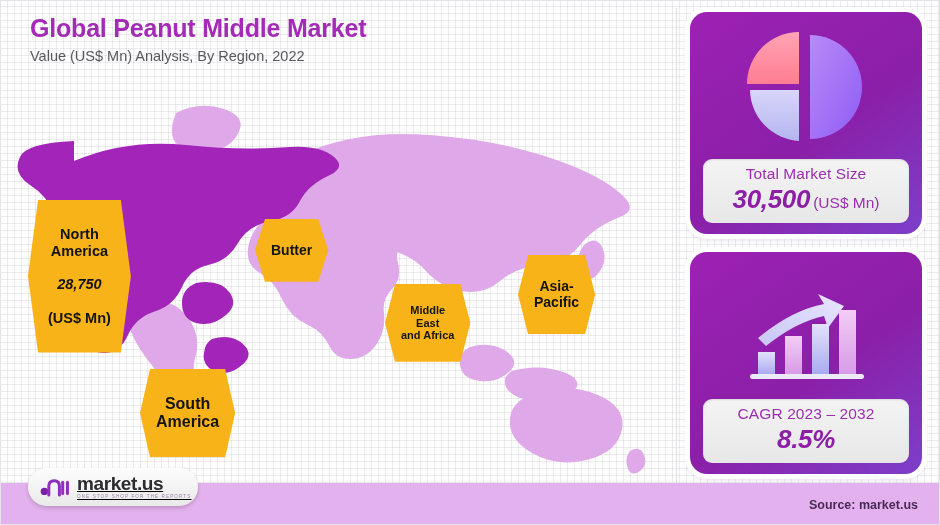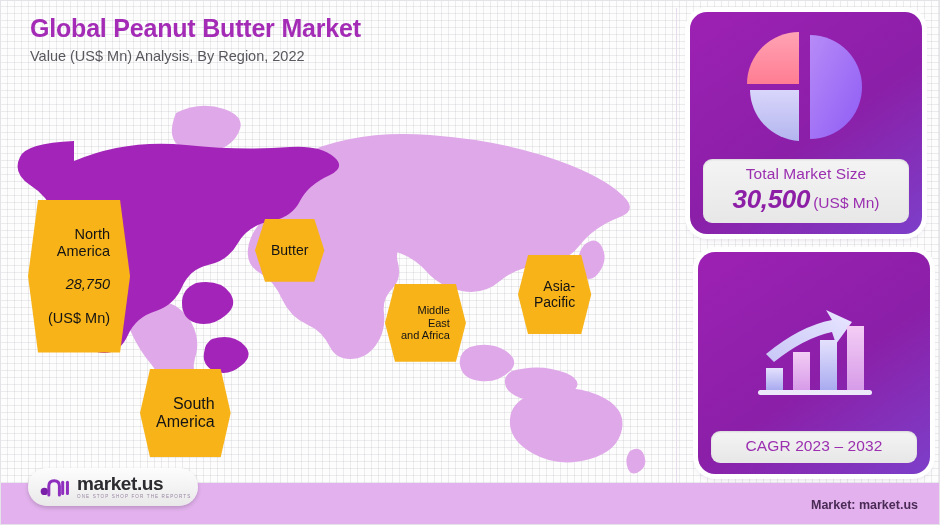--- a/index.html
+++ b/index.html
@@ -33,22 +33,22 @@
 
   
   .map-wrap{position:absolute;left:0;top:95px;width:672px;height:380px;}
   .map-wrap svg{width:100%;height:100%;display:block;}
 
   
   .tag{
     position:absolute;
     background:#f8b319;
     color:#141414;
-    font-weight:normal;
-    text-align:right;
+    font-weight:bold;
+    text-align:center;
     line-height:1.16;
     padding:7px 16px;
     clip-path:polygon(10px 0, calc(100% - 10px) 0, 100% 50%, calc(100% - 10px) 100%, 10px 100%, 0 50%);
     filter:drop-shadow(2px 3px 2px rgba(70,40,10,.35));
     white-space:pre-line;
   }
   .tag .val{font-style:italic;}
   .tag-na{left:28px;top:200px;font-size:14.5px;padding:9px 20px;}
   .tag-eu{left:255px;top:219px;font-size:14px;}
   .tag-mea{left:385px;top:284px;font-size:11px;}
@@ -62,21 +62,21 @@
   }
   .card{
     position:absolute;left:690px;width:232px;
     border-radius:17px;
     background:linear-gradient(145deg,#9d21b4 0%,#8b1fa8 55%,#7d3fc9 100%);
     box-shadow:0 0 0 5px #ffffff, 0 3px 7px rgba(90,40,110,.33);
     box-sizing:border-box;
     display:flex;flex-direction:column;align-items:center;
   }
   .card-a{top:12px;height:222px;}
-  .card-b{top:252px;height:222px;margin-left:8px;}
+  .card-b{top:252px;height:222px;}
   .card-graphic{flex:1;display:flex;align-items:center;justify-content:center;width:100%;}
   .card-box{
     width:206px;margin:0 0 11px 0;
     background:linear-gradient(180deg,#f4f4f4,#e7e7e7);
     border-radius:9px;
     padding:6px 20px 8px;
     text-align:center;
     box-shadow:inset 0 1px 2px rgba(0,0,0,.12);
     box-sizing:border-box;
   }
@@ -95,34 +95,34 @@
   }
   .source{
     position:absolute;right:22px;bottom:13px;
     font-size:12.5px;font-weight:bold;color:#4a2b55;
   }
   .logo-pill{
     position:absolute;left:28px;bottom:19px;
     width:170px;height:38px;border-radius:19px;
     background:linear-gradient(180deg,#fdfdfd,#e9e9e9);
     box-shadow:0 2px 4px rgba(0,0,0,.18);
-    display:flex;align-items:center;padding-left:12px;box-sizing:border-box;
+    display:flex;align-items:center;padding-left:12px;box-sizing:border-box;text-decoration:underline;
   }
   .logo-mark{width:30px;height:24px;flex:none;}
   .logo-text{margin-left:7px;line-height:1;}
   .logo-name{font-size:19px;font-weight:bold;color:#2b2b30;letter-spacing:-.4px;}
   .logo-tag{font-size:4.6px;color:#9a86a4;letter-spacing:1.1px;margin-top:2px;}
 </style>
 </head>
 <body>
 
 <div id="page">
 
   <div class="header">
-    <div class="title">Global Peanut Butter Market</div>
+    <div class="title">Global Peanut Middle Market</div>
     <div class="subtitle">Value (US$ Mn) Analysis, By Region, 2022</div>
   </div>
 
   <div class="map-wrap">
     <svg viewBox="0 0 672 380" xmlns="http://www.w3.org/2000/svg">
       <g fill="#dfa8e8">
 
         <path d="M176 18 q24-12 48-4 q20 7 16 20 q-6 17-26 22 q-20 5-34-4 q-14-10-4-34z"></path>
 
         <path d="M131 209 q18-8 36-2 q16 6 24 20 q10 18 4 36 q-4 14 4 26 q10 16 2 32 q-6 13-18 14 q-10 1-16-8 q-10-16-8-34 q1-14-8-24 q-12-14-20-32 q-8-18 0-28z"></path>
@@ -230,25 +230,28 @@
         <path d="M22 72 q34-28 66-34 l-6-10 l26 12 l-16 22 l-4-12 q-28 6-58 30 z" fill="url(#ar)"></path>
         <rect x="22" y="86" width="17" height="22" fill="url(#bb)"></rect>
         <rect x="49" y="70" width="17" height="38" fill="url(#bp)"></rect>
         <rect x="76" y="58" width="17" height="50" fill="url(#bb)"></rect>
         <rect x="103" y="44" width="17" height="64" fill="url(#bp)"></rect>
         <rect x="14" y="108" width="114" height="5" rx="2.5" fill="#ece9fb"></rect>
       </svg>
     </div>
     <div class="card-box">
       <div class="box-label">CAGR 2023 – 2032</div>
+      <div class="box-value-row">
+        <span class="box-value">8.5%</span>
+      </div>
     </div>
   </div>
 
   <div class="footer-band"></div>
-  <div class="source">Market: market.us</div>
+  <div class="source">Source: market.us</div>
 
   <div class="logo-pill">
     <svg class="logo-mark" viewBox="0 0 34 26">
       <circle cx="5" cy="18" r="4.2" fill="#7a1fa8"></circle>
       <path d="M10 22 L10 12 q0-6 6-6 q6 0 6 6 L22 22" fill="none" stroke="#8e2fbe" stroke-width="3.4" stroke-linecap="round"></path>
       <rect x="24" y="6" width="3.4" height="16" rx="1.7" fill="#8e2fbe"></rect>
       <rect x="29.4" y="6" width="3.4" height="16" rx="1.7" fill="#8e2fbe"></rect>
     </svg>
     <div class="logo-text">
       <div class="logo-name">market.us</div>

